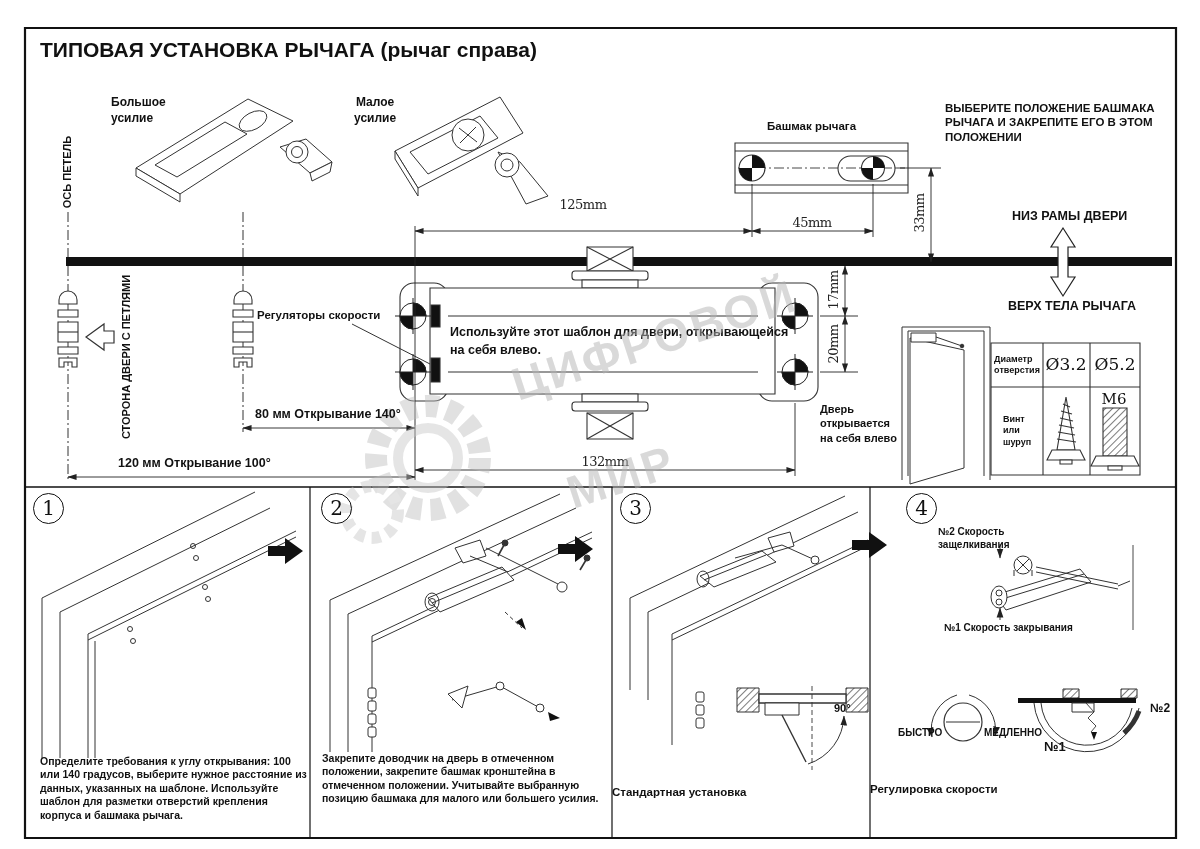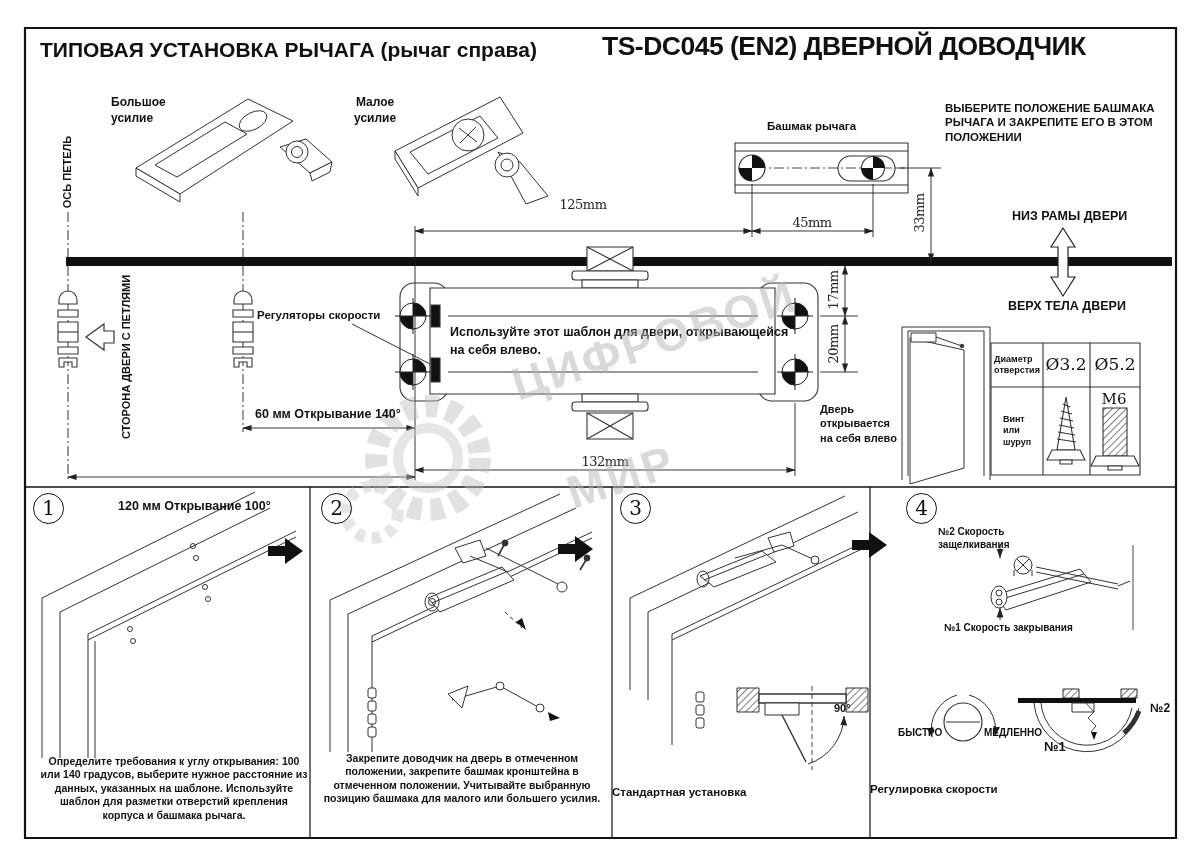--- a/index.html
+++ b/index.html
@@ -6,21 +6,21 @@
   #page{position:relative;width:1200px;height:849px;background:#fff;overflow:hidden;
         font-family:"Liberation Sans",sans-serif;color:#111;}
   .t{position:absolute;white-space:pre-line;}
   .b{font-weight:bold;}
   .ctr{text-align:left;}
   .cc{transform:translate(-50%,-50%);}
   .vt{transform:translate(-50%,-50%) rotate(-90deg);white-space:nowrap;}
   .dim{font-family:"DejaVu Serif",serif;font-size:13px;letter-spacing:-0.5px;color:#222;white-space:nowrap;}
   .stepnum{position:absolute;width:29px;height:29px;border:1.6px solid #111;border-radius:50%;
            font-family:"DejaVu Serif",serif;font-size:20px;line-height:29px;text-align:center;}
-  .steptext{font-size:10.5px;font-weight:bold;line-height:1.28;text-align:center;}
+  .steptext{font-size:10.5px;font-weight:bold;line-height:1.28;}
   .wm{position:absolute;font-weight:bold;color:#b5b5b5;opacity:.5;letter-spacing:3px;
       font-size:46px;transform:rotate(-18deg);transform-origin:left top;}
   svg{position:absolute;left:0;top:0;}
   svg *{vector-effect:non-scaling-stroke;}
 </style>
 </head>
 <body>
 
 <div id="page">
 
@@ -335,50 +335,49 @@
     </g>
 
     <g fill="none" opacity="0.45">
       <circle cx="428" cy="458" r="52" stroke="#bdbdbd" stroke-width="22" stroke-dasharray="13 9"></circle>
       <circle cx="428" cy="458" r="30" stroke="#c6c6c6" stroke-width="10"></circle>
       <circle cx="372" cy="512" r="26" stroke="#c6c6c6" stroke-width="12" stroke-dasharray="9 7"></circle>
     </g>
   </svg>
 
   <div class="t b" style="left:40px;top:38px;font-size:21px;">ТИПОВАЯ УСТАНОВКА РЫЧАГА (рычаг справа)</div>
-  <div class="t b" style="left:602px;top:31px;font-size:26.5px;letter-spacing:-0.5px;">TS-DC045 (EN2) ДВЕРНОЙ ДОВОДЧИК</div>
 
   <div class="t b" style="left:111px;top:95px;font-size:12px;line-height:1.3;">Большое
 усилие</div>
   <div class="t b" style="left:354px;top:95px;font-size:12px;line-height:1.3;text-align:center;">Малое
 усилие</div>
 
   <div class="t b vt" style="left:67px;top:172px;font-size:11px;">ОСЬ ПЕТЕЛЬ</div>
   <div class="t b vt" style="left:126px;top:357px;font-size:11px;">СТОРОНА ДВЕРИ С ПЕТЛЯМИ</div>
 
   <div class="t b" style="left:257px;top:309px;font-size:11.5px;">Регуляторы скорости</div>
   <div class="t b ctr" style="left:450px;top:323px;width:350px;font-size:12.5px;line-height:1.45;">Используйте этот шаблон для двери, открывающейся на себя влево.</div>
 
   <div class="t b" style="left:767px;top:120px;font-size:11.5px;">Башмак рычага</div>
   <div class="t b" style="left:945px;top:101px;width:220px;font-size:11.5px;line-height:1.25;">ВЫБЕРИТЕ ПОЛОЖЕНИЕ БАШМАКА РЫЧАГА И ЗАКРЕПИТЕ ЕГО В ЭТОМ ПОЛОЖЕНИИ</div>
 
   <div class="t b" style="left:1012px;top:209px;font-size:12.5px;">НИЗ РАМЫ ДВЕРИ</div>
-  <div class="t b" style="left:1008px;top:299px;font-size:12.5px;">ВЕРХ ТЕЛА ДВЕРИ</div>
+  <div class="t b" style="left:1008px;top:299px;font-size:12.5px;">ВЕРХ ТЕЛА РЫЧАГА</div>
   <div class="t b" style="left:820px;top:402px;font-size:11px;line-height:1.3;">Дверь
 открывается
 на себя влево</div>
 
   <div class="t dim cc" style="left:583px;top:204px;text-align:right;">125mm</div>
   <div class="t dim cc" style="left:812px;top:222px;">45mm</div>
   <div class="t dim vt" style="left:919px;top:213px;">33mm</div>
   <div class="t dim vt" style="left:833px;top:290px;">17mm</div>
   <div class="t dim vt" style="left:833px;top:344px;">20mm</div>
   <div class="t dim cc" style="left:605px;top:461px;">132mm</div>
-  <div class="t b" style="left:255px;top:407px;font-size:12.5px;">60 мм   Открывание 140°</div>
-  <div class="t b" style="left:118px;top:456px;font-size:12.5px;margin-top:43px;">120 мм   Открывание 100°</div>
+  <div class="t b" style="left:255px;top:407px;font-size:12.5px;">80 мм   Открывание 140°</div>
+  <div class="t b" style="left:118px;top:456px;font-size:12.5px;">120 мм   Открывание 100°</div>
 
   <div class="t b ctr cc" style="left:1017px;top:365px;font-size:9px;line-height:1.2;">Диаметр
 отверстия</div>
   <div class="t cc" style="left:1066px;top:364px;font-family:'DejaVu Serif',serif;font-size:17px;">Ø3.2</div>
   <div class="t cc" style="left:1115px;top:364px;font-family:'DejaVu Serif',serif;font-size:17px;">Ø5.2</div>
   <div class="t b ctr cc" style="left:1017px;top:431px;font-size:9px;line-height:1.25;">Винт
 или
 шуруп</div>
   <div class="t cc" style="left:1114px;top:399px;font-family:'DejaVu Serif',serif;font-size:15px;">M6</div>
 

